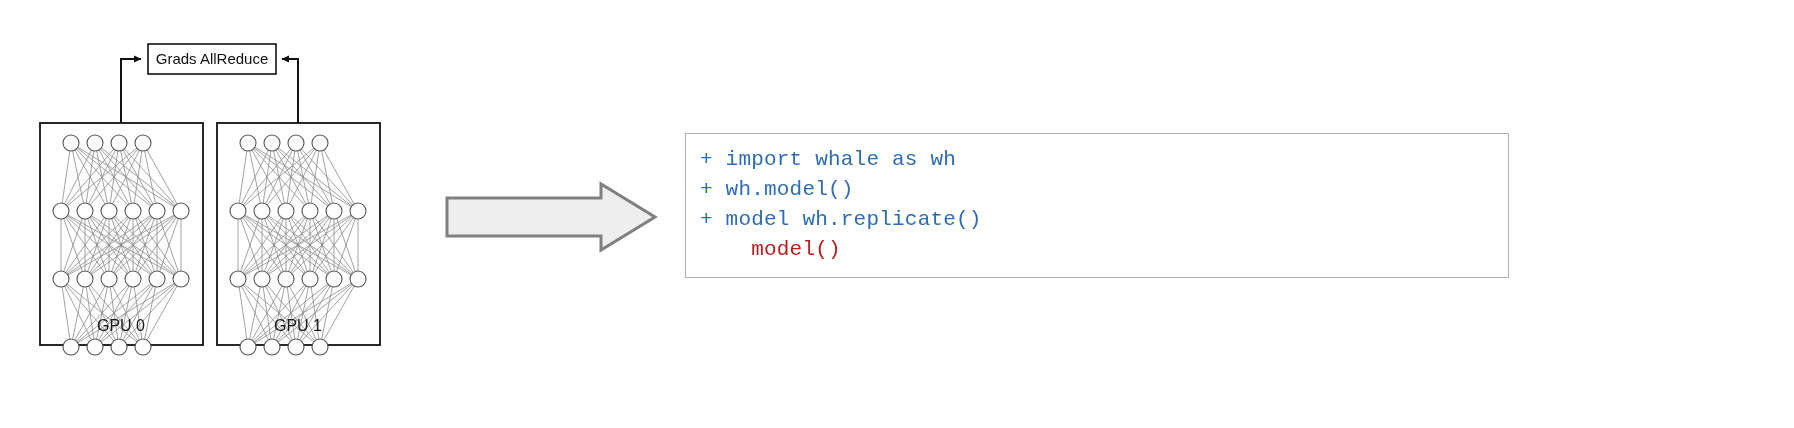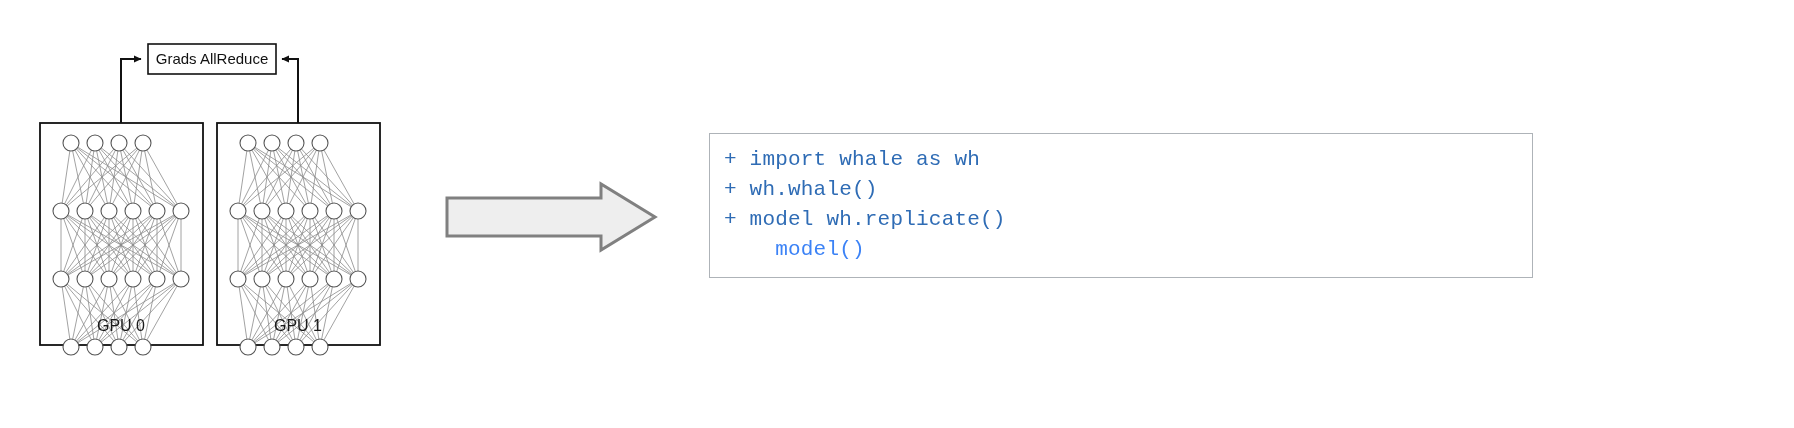--- a/index.html
+++ b/index.html
@@ -17,28 +17,27 @@
   }
   .gpu-label{
     font-family:"Liberation Sans",sans-serif;font-size:16px;fill:#1a1a1a;
   }
 
   
   .code-block{
     position:absolute;left:685px;top:133px;width:824px;height:145px;
     border:1px solid #aeb3b8;background:#ffffff;box-sizing:border-box;
     padding:11px 0 0 14px;
-    margin-left:24px;
   }
   .code-line{
     font-family:"Liberation Mono",monospace;
     font-size:21px;line-height:30px;white-space:pre;letter-spacing:0.2px;
   }
   .code-add{color:#2f6cb5;}
-  .code-plain{color:#3b82f6;}
+  .code-plain{color:#b91c1c;}
 </style>
 </head>
 <body>
 
 <div class="stage">
 
   <svg class="diagram" viewBox="0 0 1794 428">
     <defs>
       <marker id="arrowhead" markerWidth="8" markerHeight="8" refX="7" refY="4" orient="auto" markerUnits="userSpaceOnUse">
         <path d="M0,0.6 L7.6,4 L0,7.4 z" fill="#111111"></path>
@@ -152,18 +151,18 @@
       <text class="gpu-label" x="298" y="331" text-anchor="middle">GPU 1</text>
     </g>
 
     <g>
       <path d="M447,198 L601,198 L601,184 L655,217 L601,250 L601,236 L447,236 Z" fill="#eeeeee" stroke="#808080" stroke-width="3" stroke-linejoin="miter"></path>
     </g>
   </svg>
 
   <div class="code-block">
     <div class="code-line code-add">+ import whale as wh</div>
-    <div class="code-line code-add">+ wh.whale()</div>
+    <div class="code-line code-add">+ wh.model()</div>
     <div class="code-line code-add">+ model wh.replicate()</div>
     <div class="code-line code-plain">    model()</div>
   </div>
 
 </div>
 
 </body></html>

